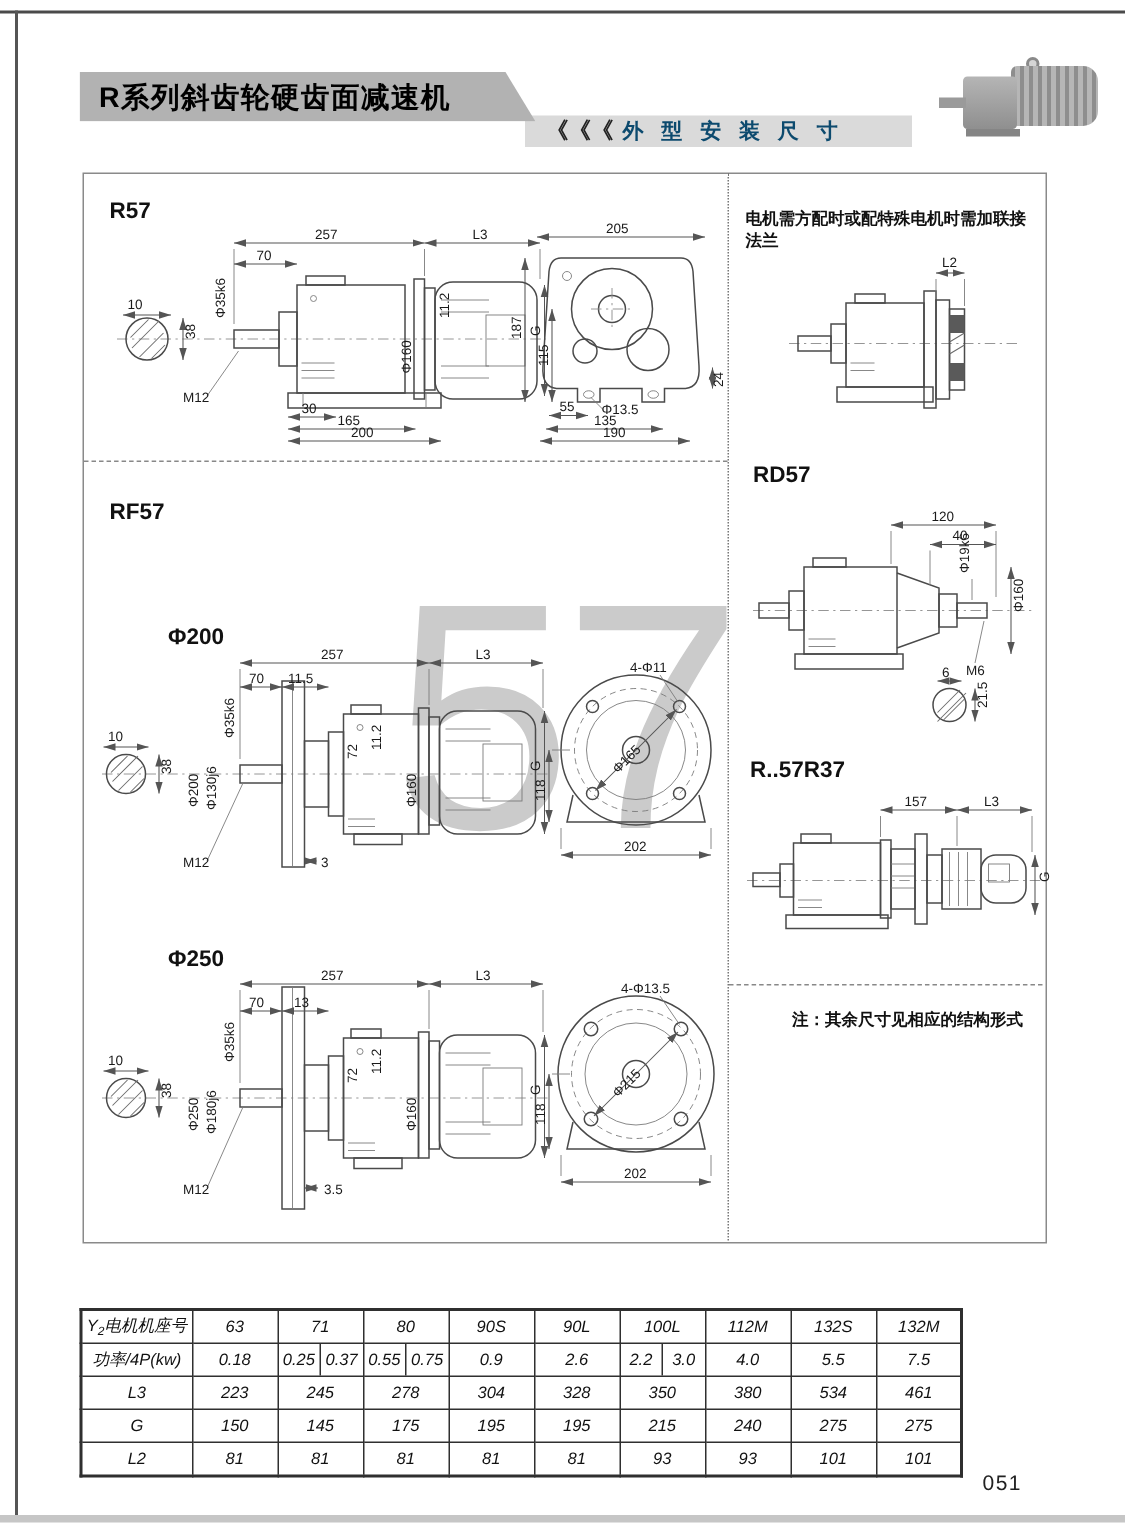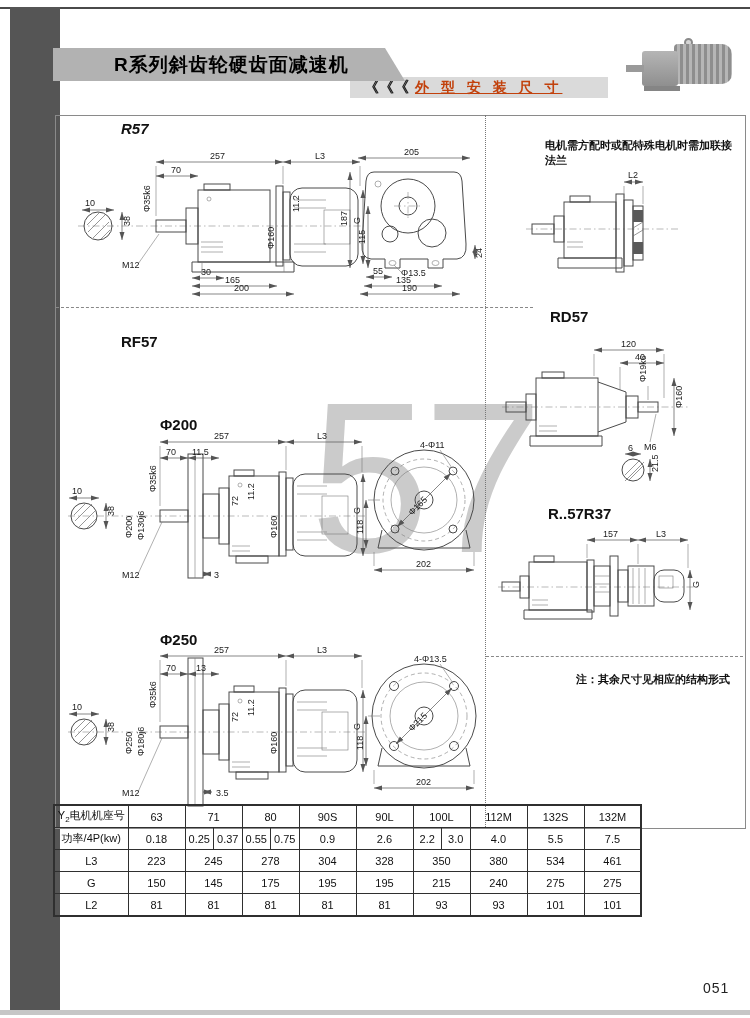--- a/index.html
+++ b/index.html
@@ -1,27 +1,27 @@
 <!DOCTYPE html>
 <html><head>
 <meta charset="utf-8">
 <style>
   html,body{margin:0;padding:0;background:#fff;}
   body{width:750px;height:1018px;position:relative;font-family:"Liberation Sans",sans-serif;color:#111;overflow:hidden;}
-  .abs{position:absolute;padding-left:48px;}
+  .abs{position:absolute;}
   
   .scan-top{left:0;top:7px;width:750px;height:2px;background:#4a4a4a;}
   .scan-left{left:10px;top:7px;width:2px;height:1003px;background:#555;}
   .bottom-bar{left:0;top:1010px;width:750px;height:5px;background:#c6c6c6;}
   
   .band-light{left:350px;top:77px;width:258px;height:21px;background:#dadada;z-index:1;display:flex;align-items:center;padding-left:14px;box-sizing:border-box;}
   .band-dark{left:53px;top:48px;width:304px;height:33px;background:#b2b2b2;z-index:2;clip-path:polygon(0 0,calc(100% - 20px) 0,100% 100%,0 100%);display:flex;align-items:center;}
   .title{font-size:19px;font-weight:bold;letter-spacing:1px;color:#000;padding-left:13px;}
   .chev{font-size:15px;color:#222;font-weight:bold;margin-right:6px;}
-  .subtitle{font-size:14px;letter-spacing:4px;color:#c2410c;font-weight:600;text-decoration:underline;}
+  .subtitle{font-size:14px;letter-spacing:4px;color:#0c4a6e;font-weight:600;}
   
   .photo{left:622px;top:38px;width:118px;height:60px;z-index:3;}
   .ph-motor{position:absolute;left:52px;top:6px;width:58px;height:40px;border-radius:4px 10px 10px 4px;background:repeating-linear-gradient(90deg,#8e8e8e 0 3px,#b6b6b6 3px 6px);}
   .ph-gear{position:absolute;left:20px;top:13px;width:36px;height:35px;background:linear-gradient(180deg,#b5b5b5,#8f8f8f);border-radius:3px;}
   .ph-shaft{position:absolute;left:4px;top:27px;width:18px;height:7px;background:#9a9a9a;}
   .ph-feet{position:absolute;left:22px;top:48px;width:36px;height:5px;background:#858585;}
   .ph-eye{position:absolute;left:62px;top:0;width:9px;height:9px;border:2px solid #8a8a8a;border-radius:50%;background:#d5d5d5;box-sizing:border-box;}
   
   .content-box{left:55px;top:115px;width:641px;height:712px;border:1px solid #8a8a8a;}
   .vdiv{left:485px;top:115px;height:712px;width:0;border-left:1px dotted #777;z-index:4;}
@@ -33,21 +33,21 @@
   .note{font-size:11px;font-weight:600;color:#111;z-index:5;}
   svg{position:absolute;z-index:5;overflow:visible;}
   .ol{stroke:#4a4a4a;stroke-width:1;fill:none;}
   .thin{stroke:#7a7a7a;stroke-width:.6;fill:none;}
   .cl{stroke:#8a8a8a;stroke-width:.6;fill:none;stroke-dasharray:7 3 1.5 3;}
   .dim{stroke:#555;stroke-width:.7;fill:none;marker-start:url(#ar);marker-end:url(#ar);}
   .hatch{stroke:#6a6a6a;stroke-width:.7;fill:none;}
   .dk{fill:#5a5a5a;stroke:none;}
   text.dt{font-size:9px;fill:#1a1a1a;font-family:"Liberation Sans",sans-serif;}
   
-  .dims-table{left:53px;top:804px;width:556px;border-collapse:collapse;table-layout:fixed;z-index:5;}
+  .dims-table{left:53px;top:872px;width:556px;border-collapse:collapse;table-layout:fixed;z-index:5;font-style:italic;}
   .dims-table td{border:1px solid #2f2f2f;height:21px;text-align:center;vertical-align:middle;font-size:11px;padding:0;color:#111;}
   .dims-table{border:2px solid #2f2f2f;}
   .dims-table .rowlabel{font-size:11px;}
   .split{display:flex;height:100%;align-items:stretch;}
   .split span{flex:1;display:flex;align-items:center;justify-content:center;}
   .split span + span{border-left:1px solid #2f2f2f;text-align:center;}
   sub{font-size:8px;}
   .footnote{left:48px;top:998px;font-size:11px;color:#111;z-index:5;margin-top:40px;}
   .pagenum{left:655px;top:980px;font-size:14px;letter-spacing:1px;color:#222;z-index:5;}
 </style>
@@ -80,21 +80,21 @@
   <div class="ph-shaft"></div>
   <div class="ph-feet"></div>
 </div>
 
 <div class="abs watermark">57</div>
 <div class="abs content-box"></div>
 <div class="abs vdiv"></div>
 <div class="abs hdiv-left"></div>
 <div class="abs hdiv-right"></div>
 
-<div class="abs seclabel" style="left:73px;top:120px;font-style:italic;">R57</div>
+<div class="abs seclabel" style="left:73px;top:132px;">R57</div>
 <div class="abs seclabel" style="left:73px;top:333px;">RF57</div>
 <div class="abs phi-label" style="left:112px;top:416px;">Φ200</div>
 <div class="abs phi-label" style="left:112px;top:631px;">Φ250</div>
 <div class="abs seclabel" style="left:502px;top:308px;text-align:right;">RD57</div>
 <div class="abs seclabel" style="left:500px;top:505px;">R..57R37</div>
 <div class="abs note" style="left:497px;top:138px;width:195px;">电机需方配时或配特殊电机时需加联接法兰</div>
 <div class="abs note" style="left:528px;top:672px;">注：其余尺寸见相应的结构形式</div>
 
 <svg style="left:72px;top:146px;" width="295" height="155" viewBox="0 0 295 155">
   <g>

